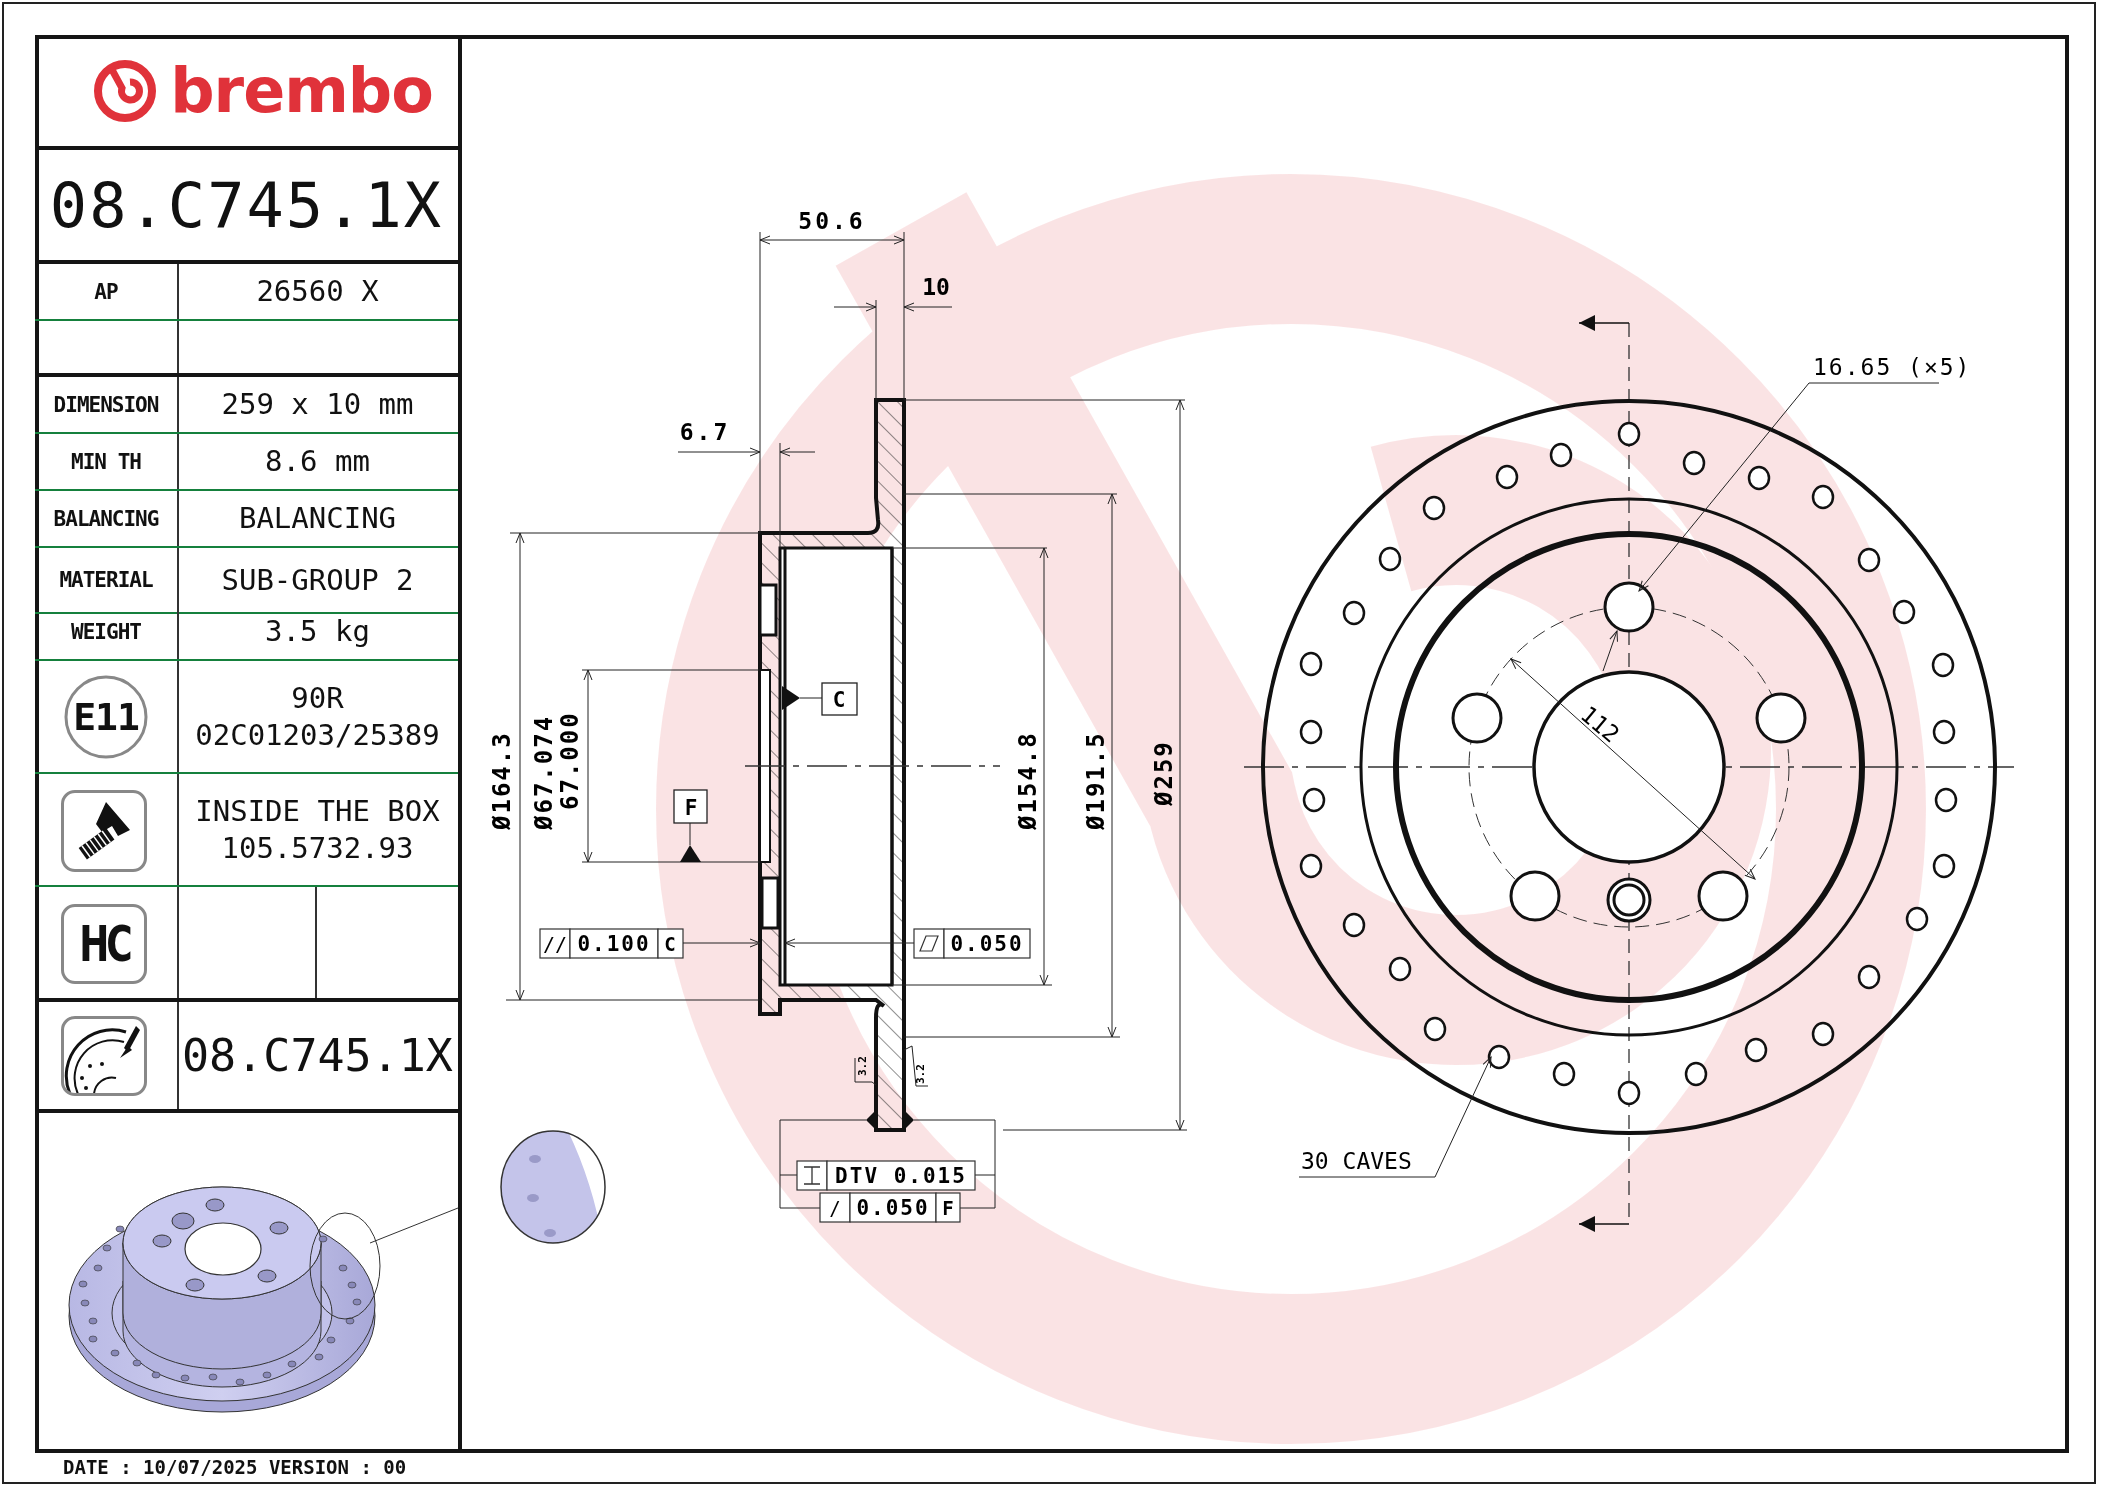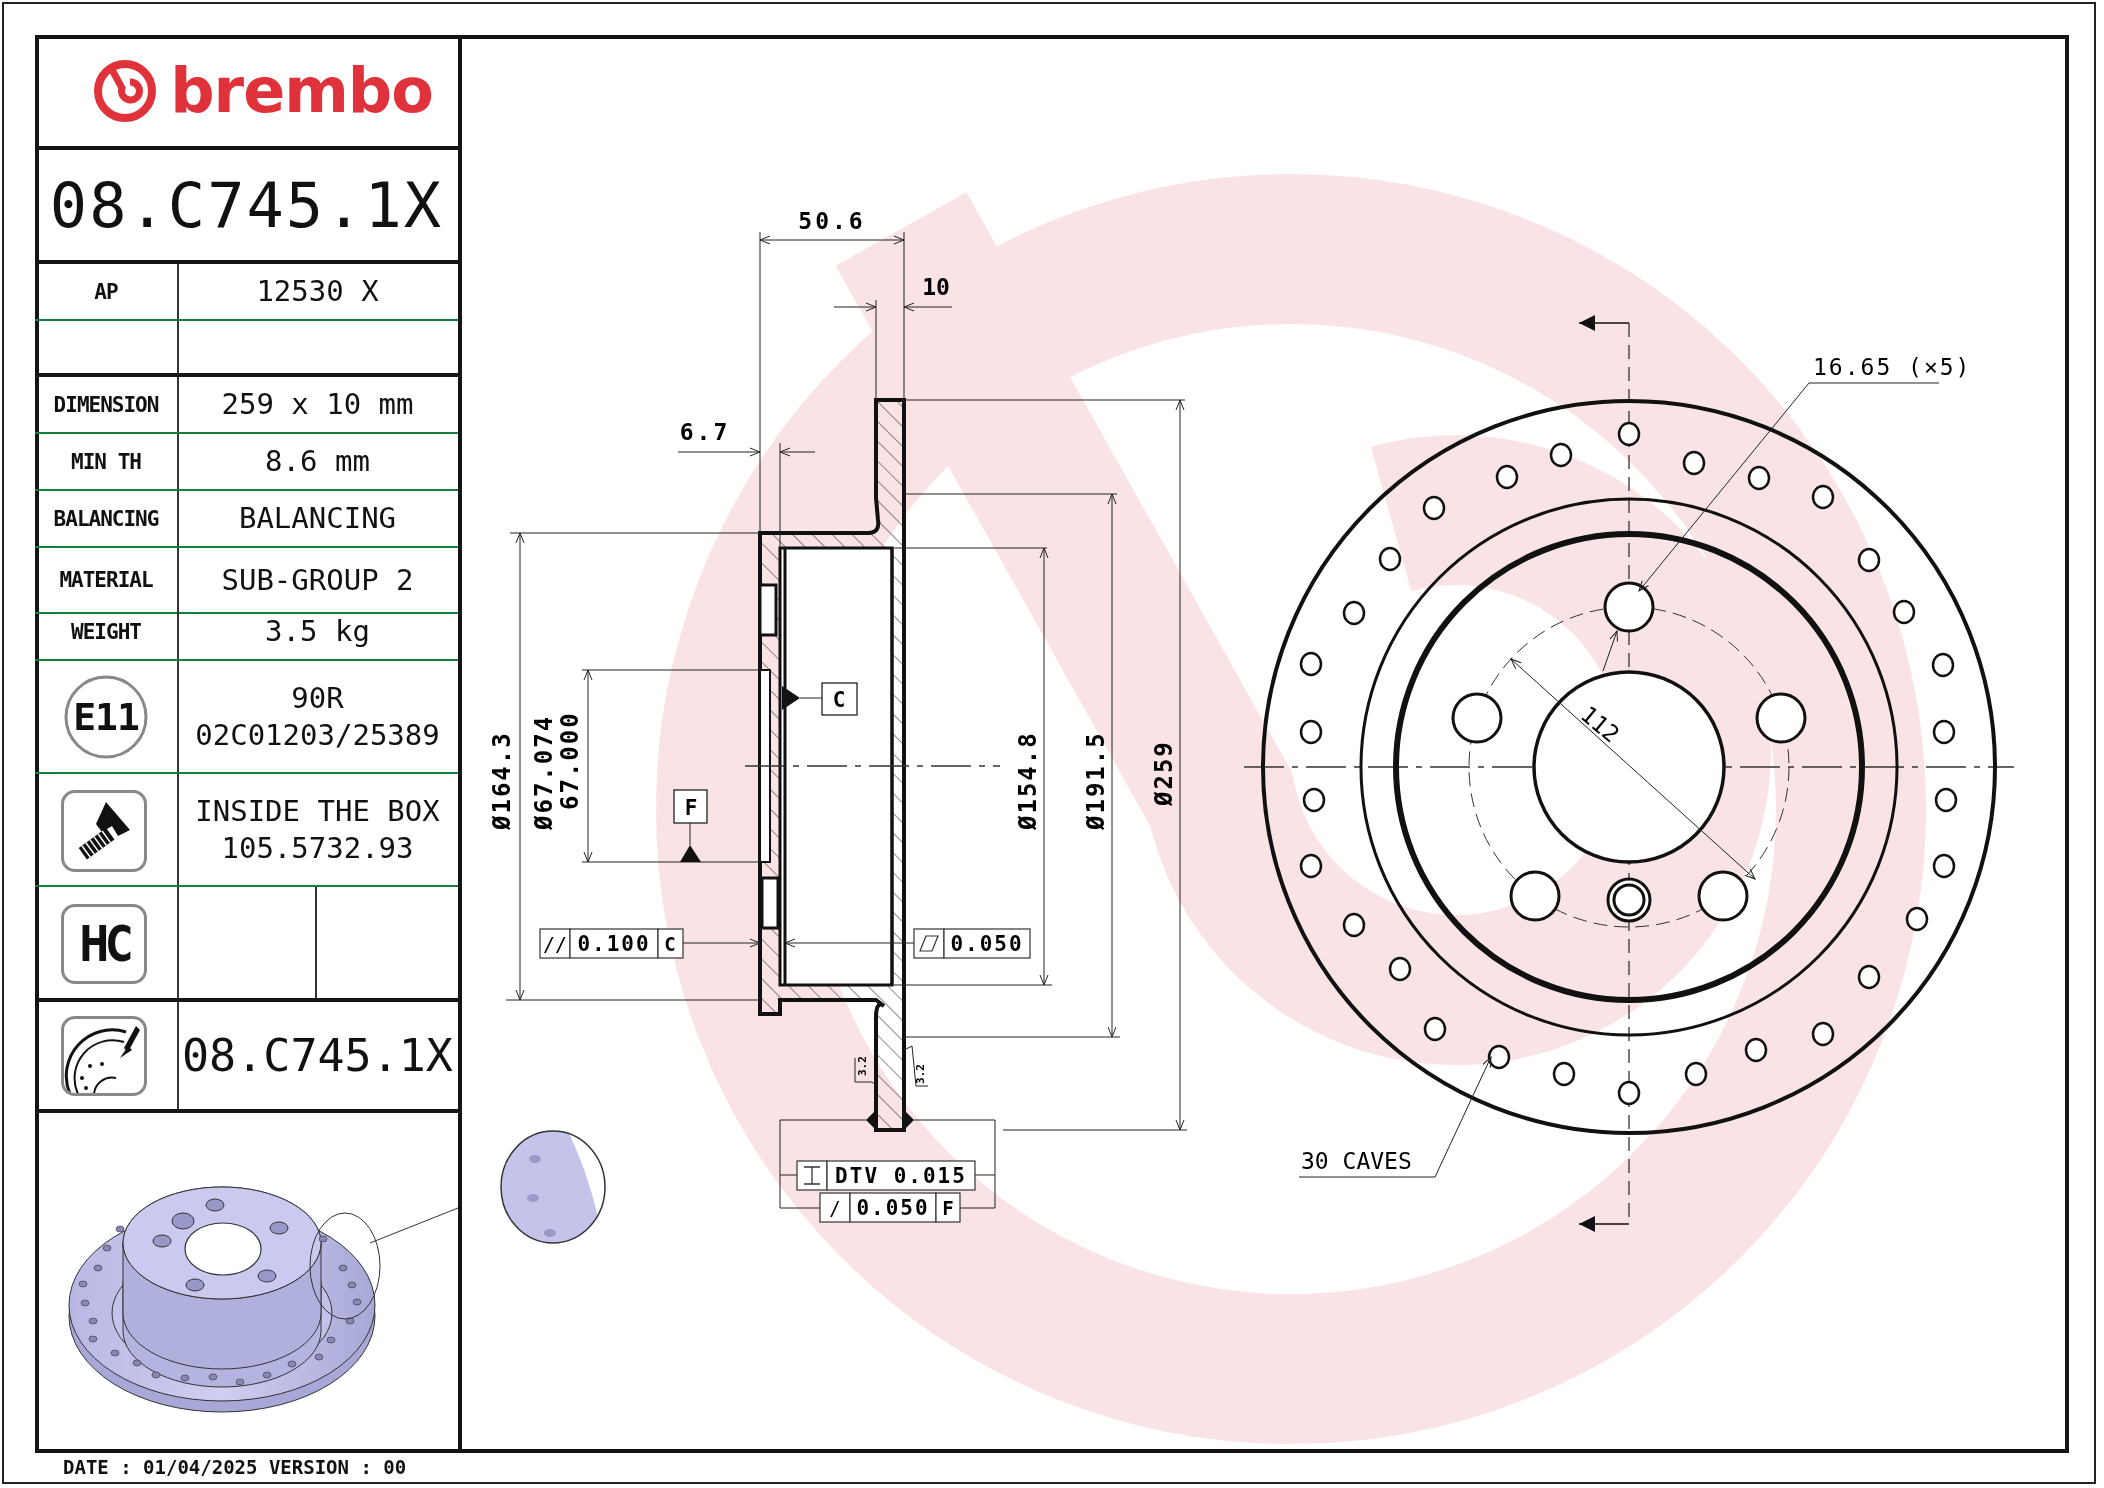--- a/index.html
+++ b/index.html
@@ -42,21 +42,21 @@
       <circle cx="33" cy="33" r="27" fill="none" stroke="#e0323a" stroke-width="8"></circle>
       <path d="M 18 8 L 30 30 A 9 9 0 1 0 38 24" fill="none" stroke="#e0323a" stroke-width="7"></path>
     </svg>
     <span class="brand-text">brembo</span>
   </div>
   <div class="row thick" style="top:115px;height:114px;display:flex;align-items:center;">
     <span class="part-big">08.C745.1X</span>
   </div>
   <div class="row" style="top:229px;height:57px;">
     <div class="lab">AP</div>
-    <div class="val">12530 X</div>
+    <div class="val">26560 X</div>
   </div>
   <div class="row thick" style="top:286px;height:56px;">
     <div class="lab"></div>
     <div class="val"></div>
   </div>
   <div class="row" style="top:342px;height:57px;">
     <div class="lab">DIMENSION</div>
     <div class="val">259 x 10 mm</div>
   </div>
   <div class="row" style="top:399px;height:57px;">
@@ -391,13 +391,13 @@
     <line x1="180" y1="-384" x2="10" y2="-176" stroke="#222" stroke-width="1" marker-end="url(#arr)"></line>
     <line x1="-26" y1="-96" x2="-12" y2="-136" stroke="#222" stroke-width="1" marker-end="url(#arr)"></line>
     <text x="184" y="-392" font-size="23" letter-spacing="2">16.65 (×5)</text>
 
     <line x1="-330" y1="410" x2="-194" y2="410" stroke="#222" stroke-width="1"></line>
     <line x1="-194" y1="410" x2="-138" y2="290" stroke="#222" stroke-width="1" marker-end="url(#arr)"></line>
     <text x="-328" y="402" font-size="23">30 CAVES</text>
   </g>
 </svg>
 
-<div class="abs date">DATE : 01/04/2025 VERSION : 00</div>
+<div class="abs date">DATE : 10/07/2025 VERSION : 00</div>
 
 </body></html>

